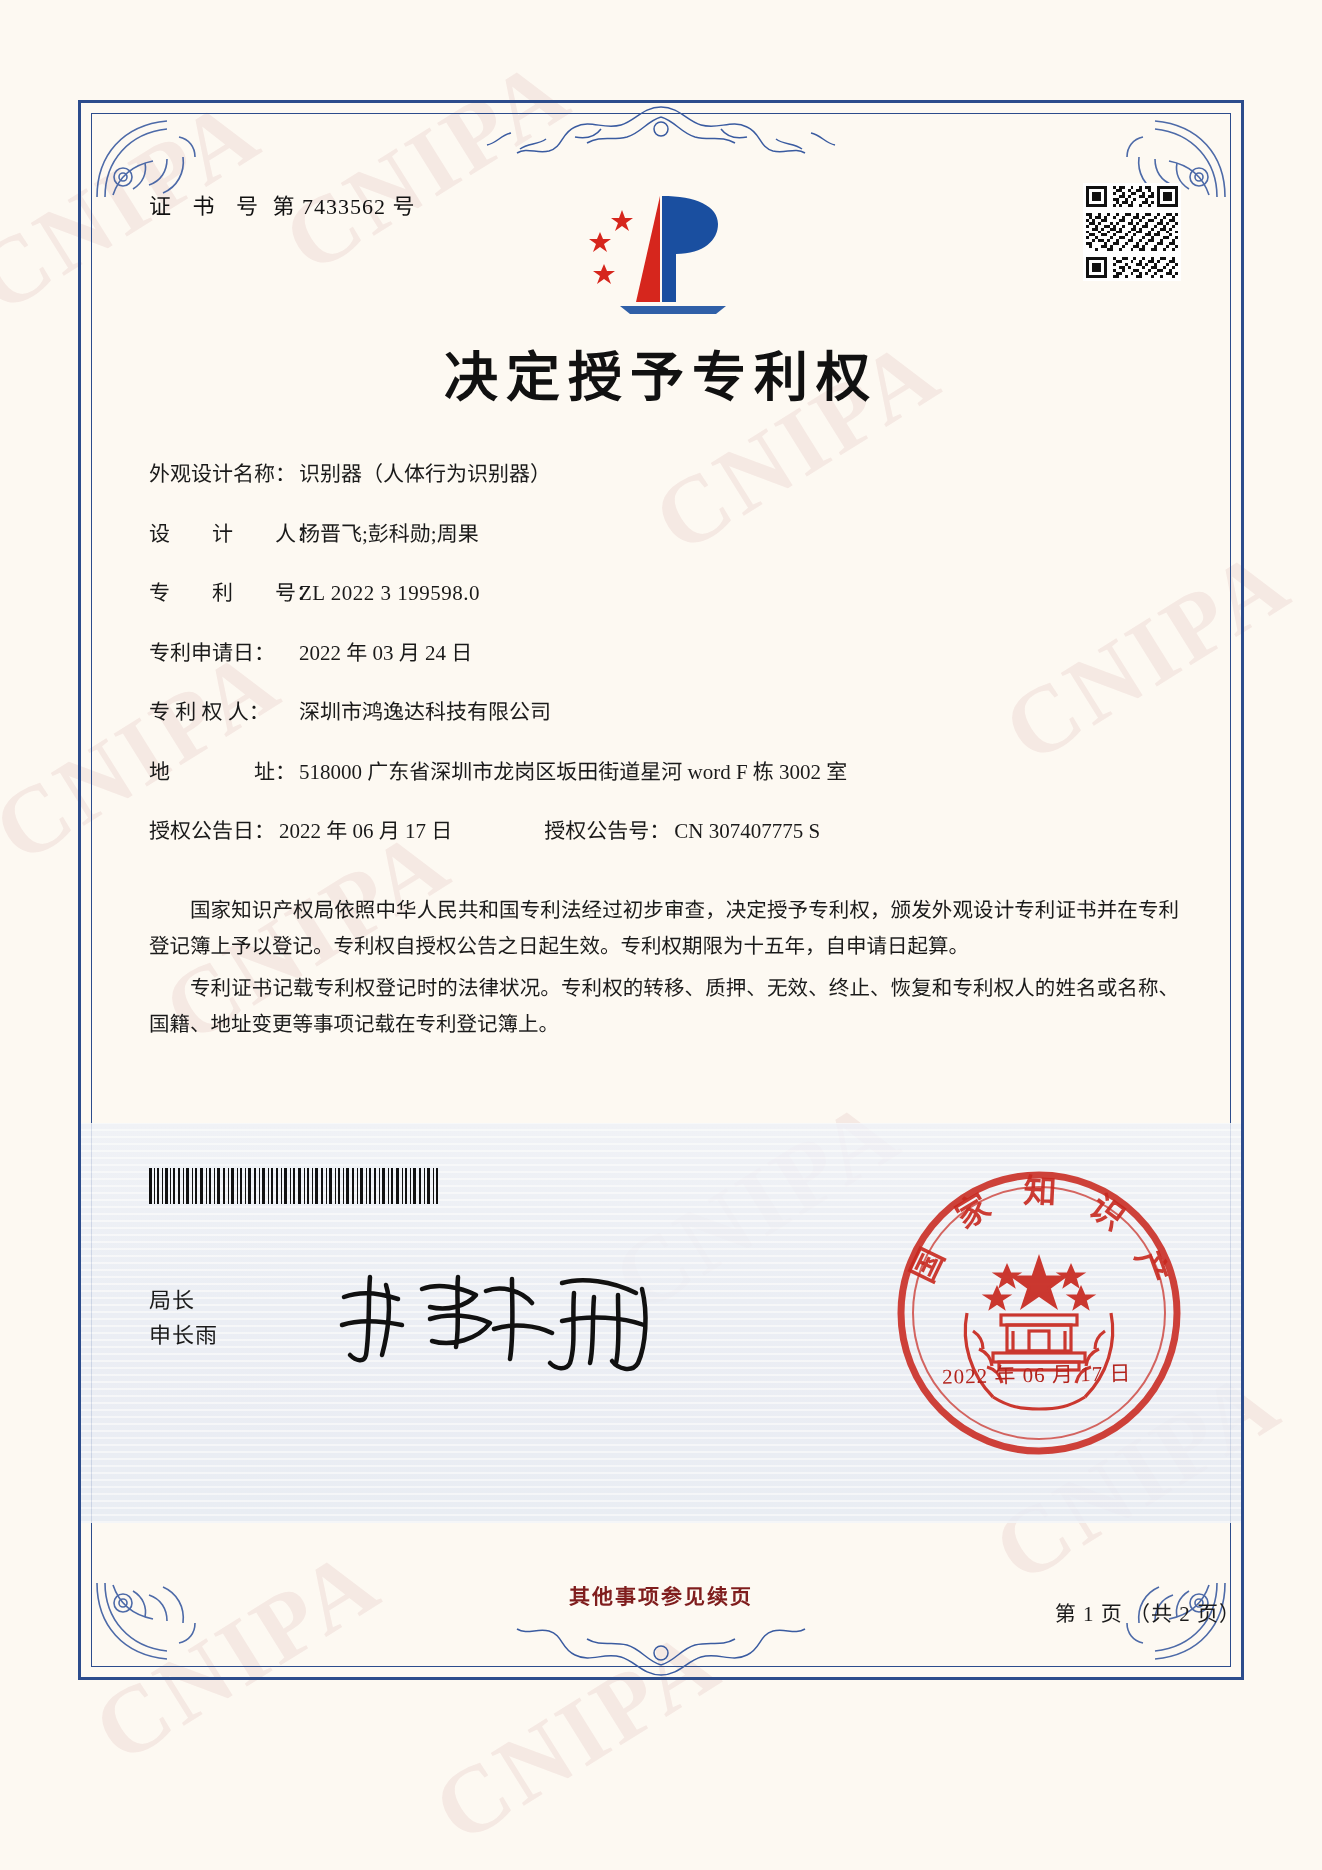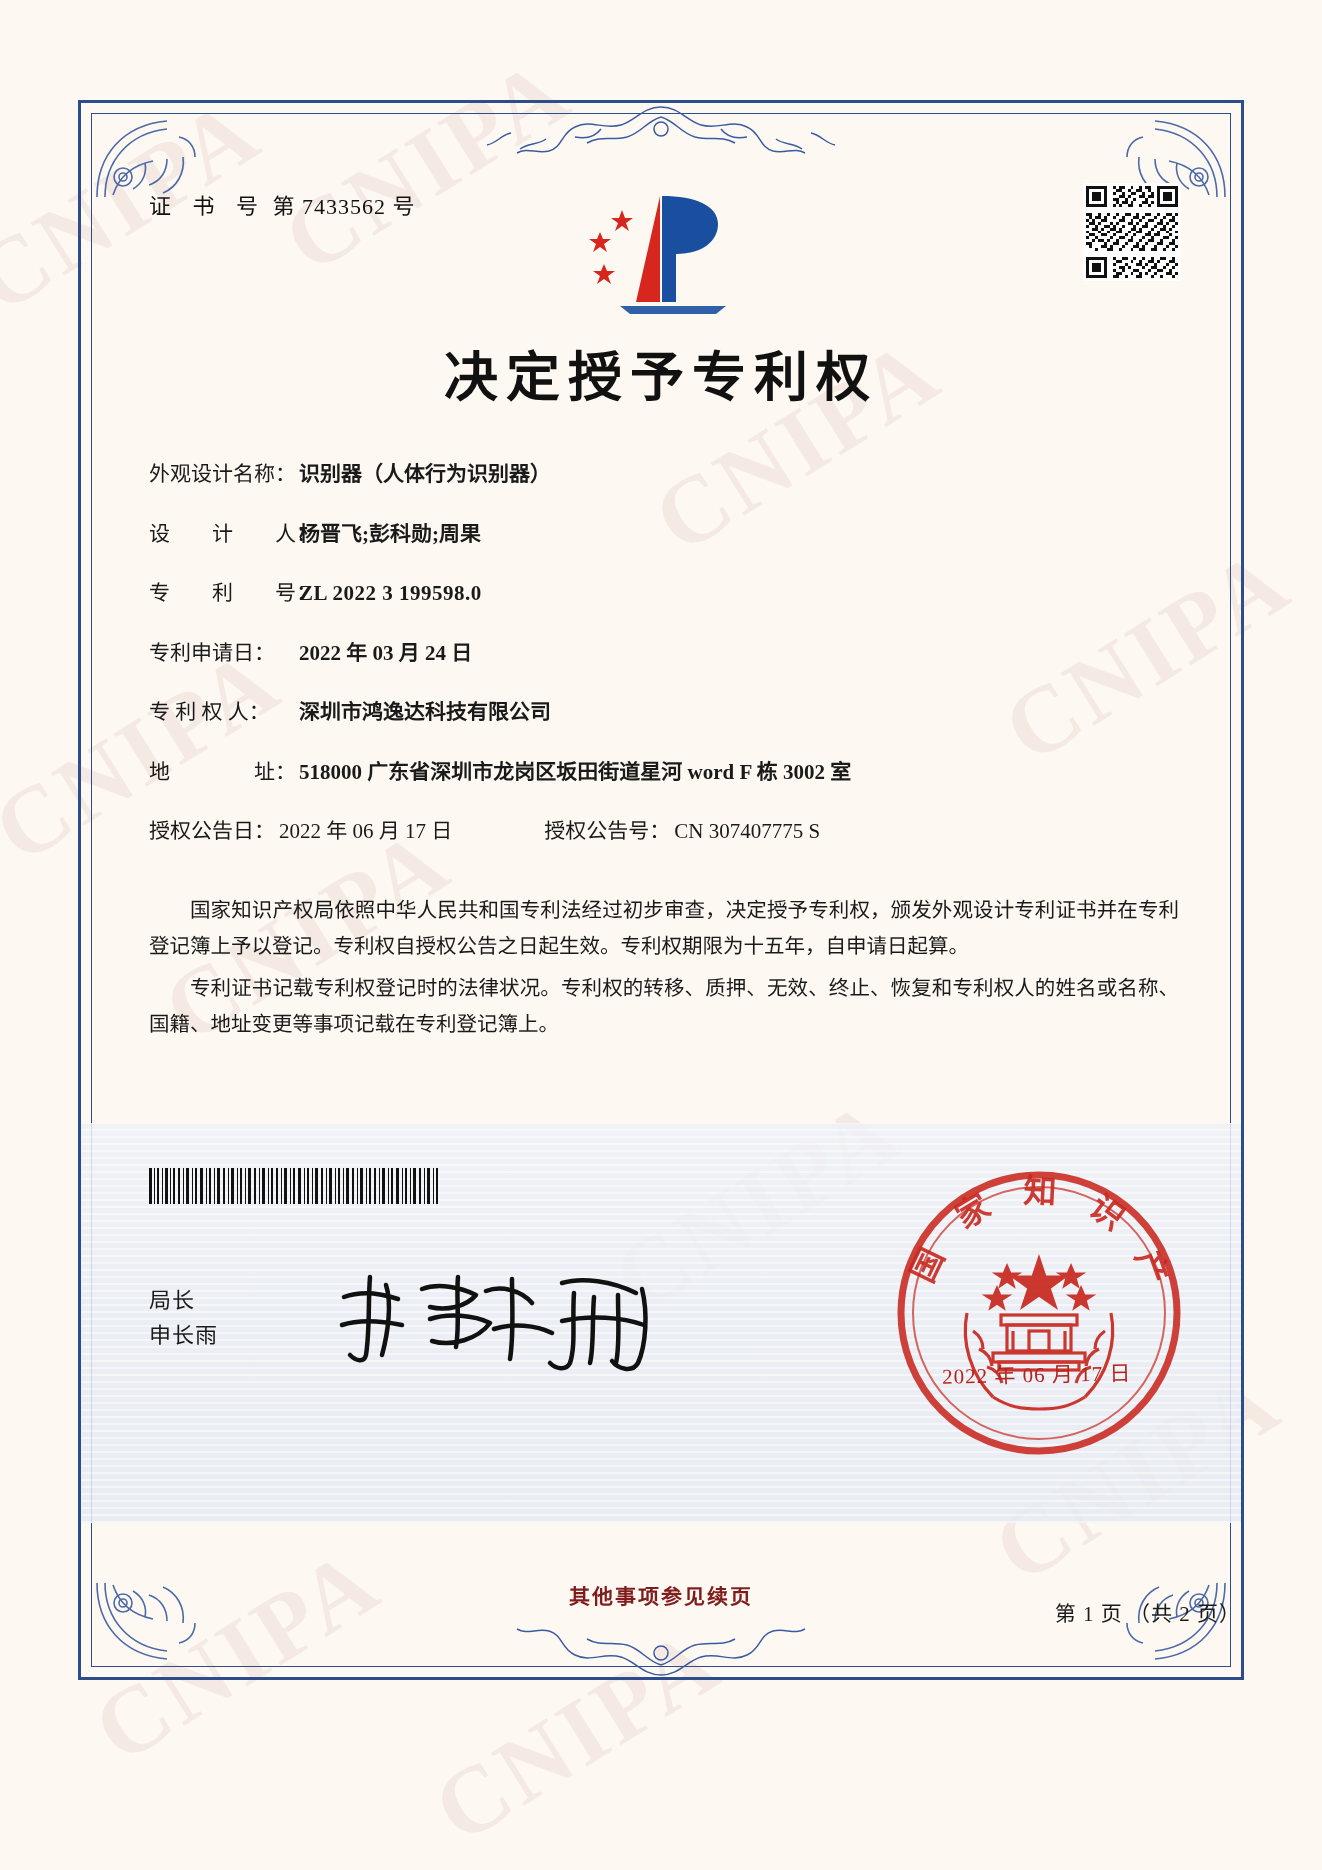--- a/index.html
+++ b/index.html
@@ -163,21 +163,20 @@
     margin-bottom: 27px;
   }
   .row .key {
     width: 150px;
     flex: 0 0 150px;
     white-space: nowrap;
   }
   .row .val {
     flex: 1;
     word-break: break-word;
-    font-weight: bold;
   }
   .row .val.mono {
     font-family: "Liberation Serif", serif;
     letter-spacing: .5px;
   }
 
   .row-two {
     display: flex;
     align-items: flex-end;
     margin-bottom: 20px;

